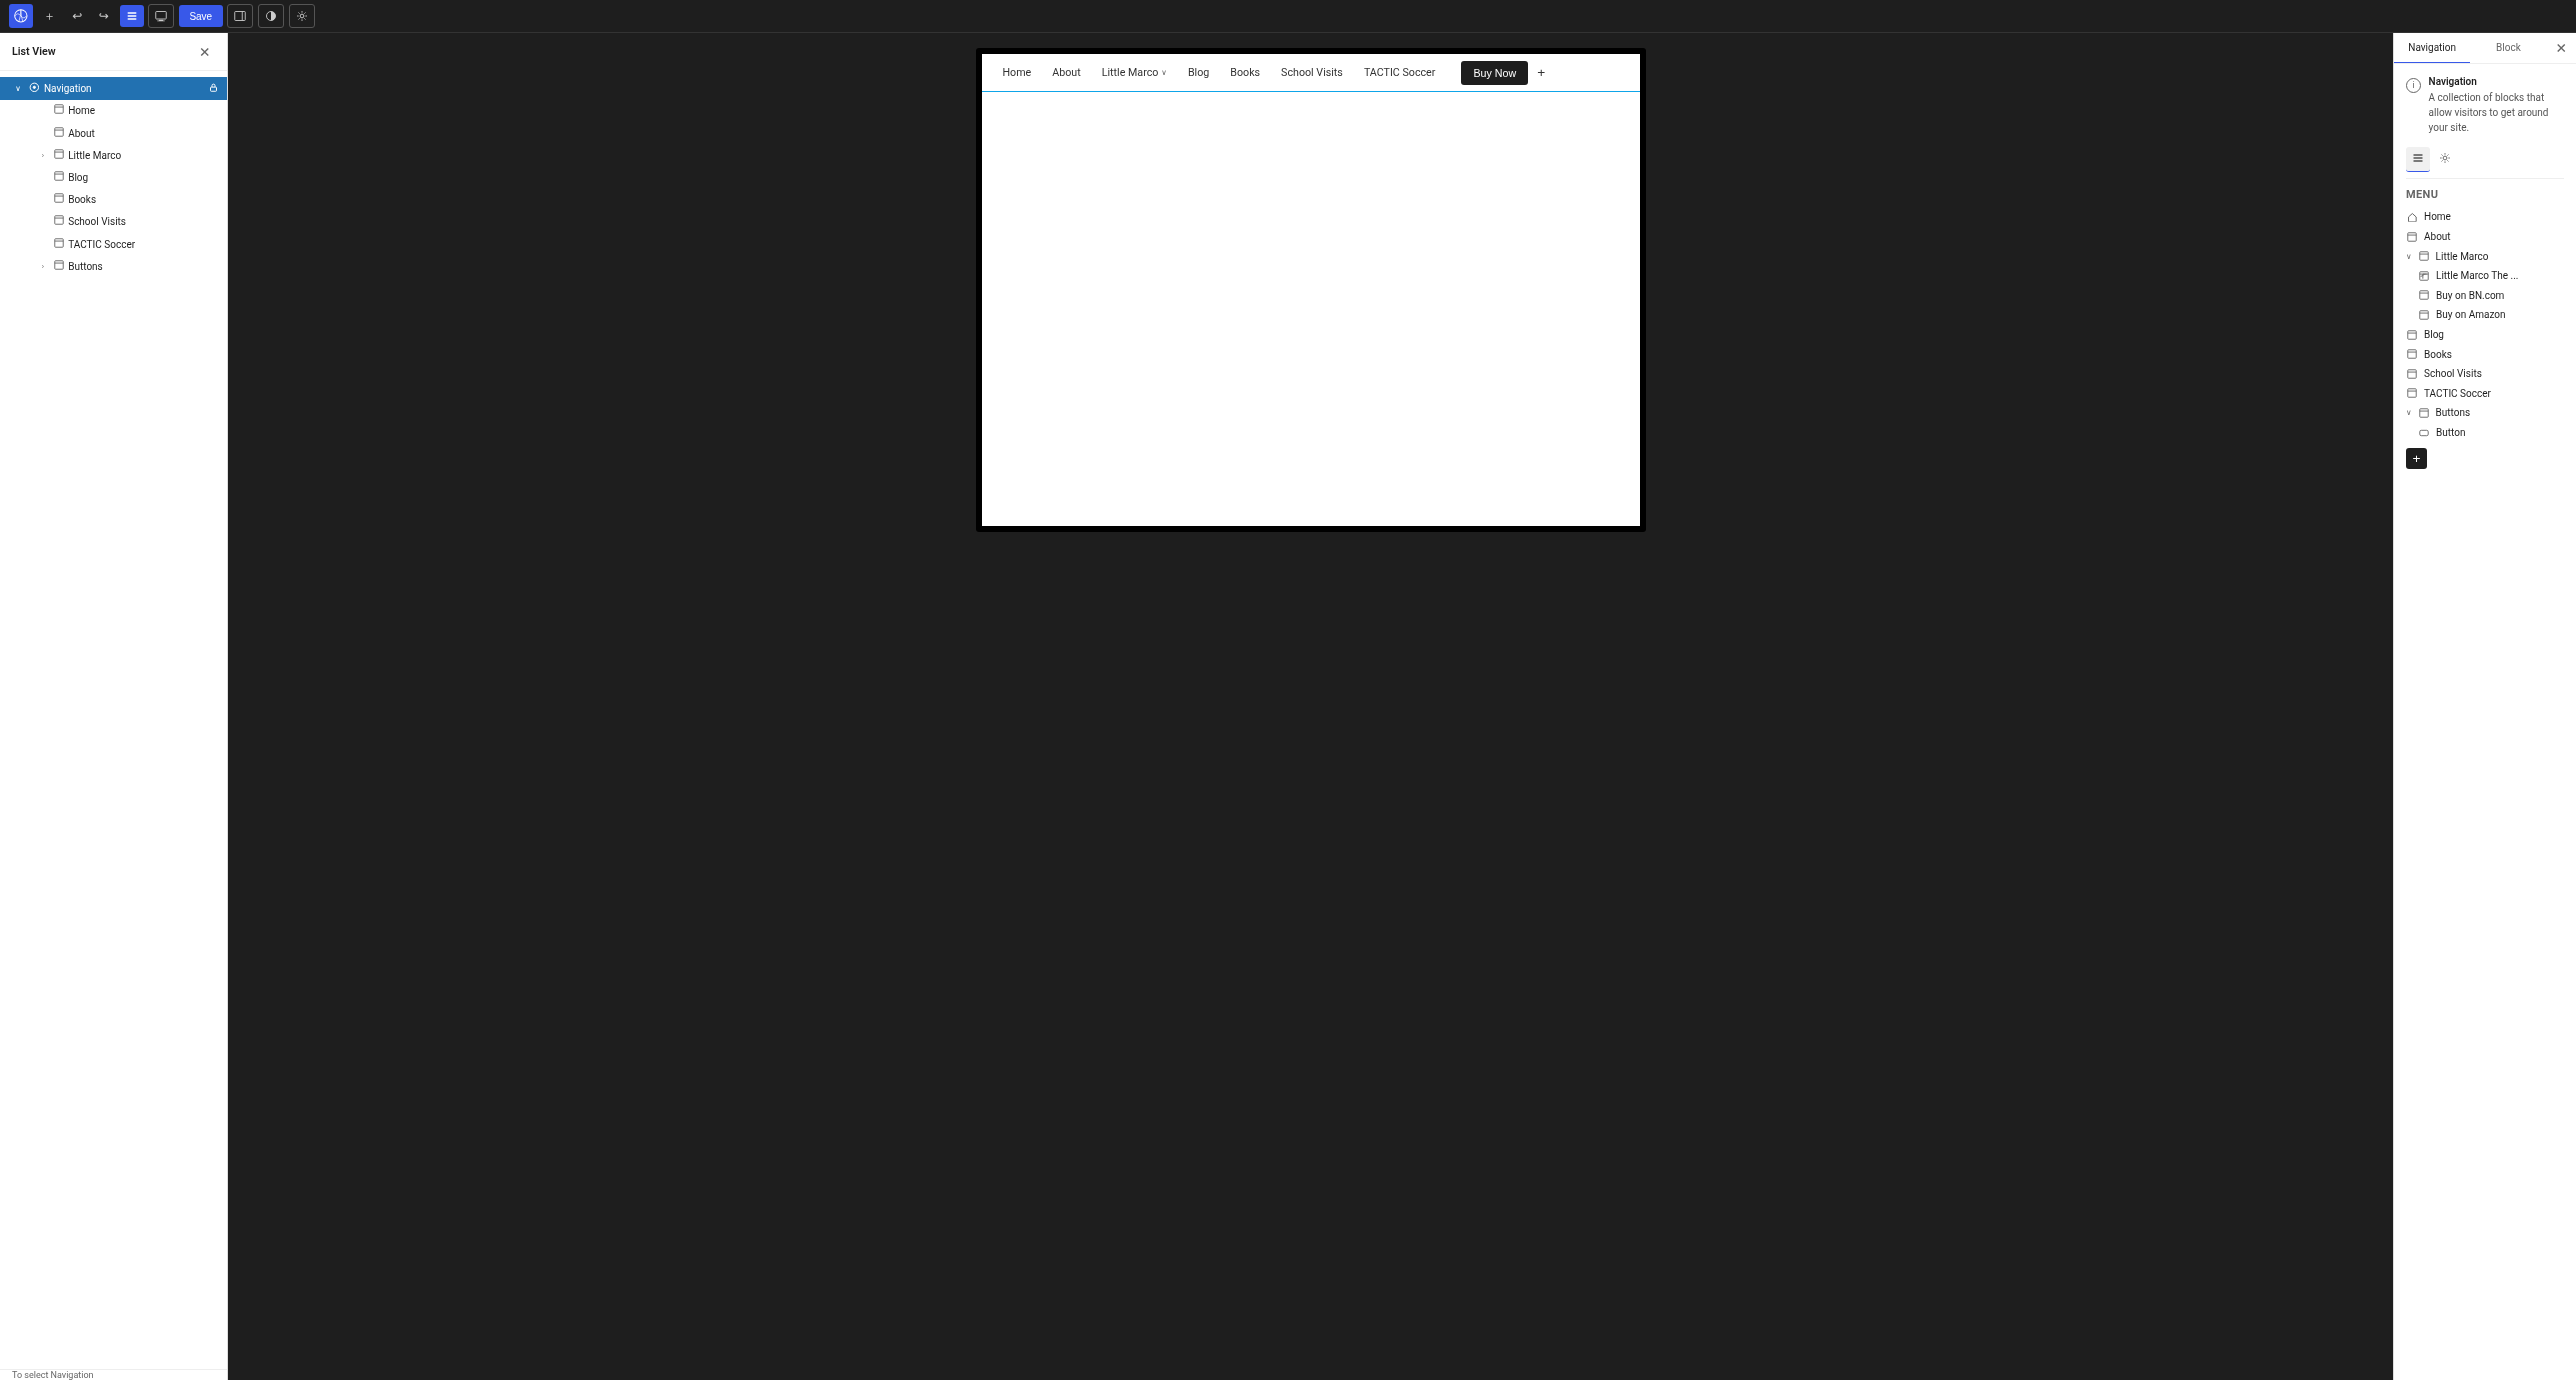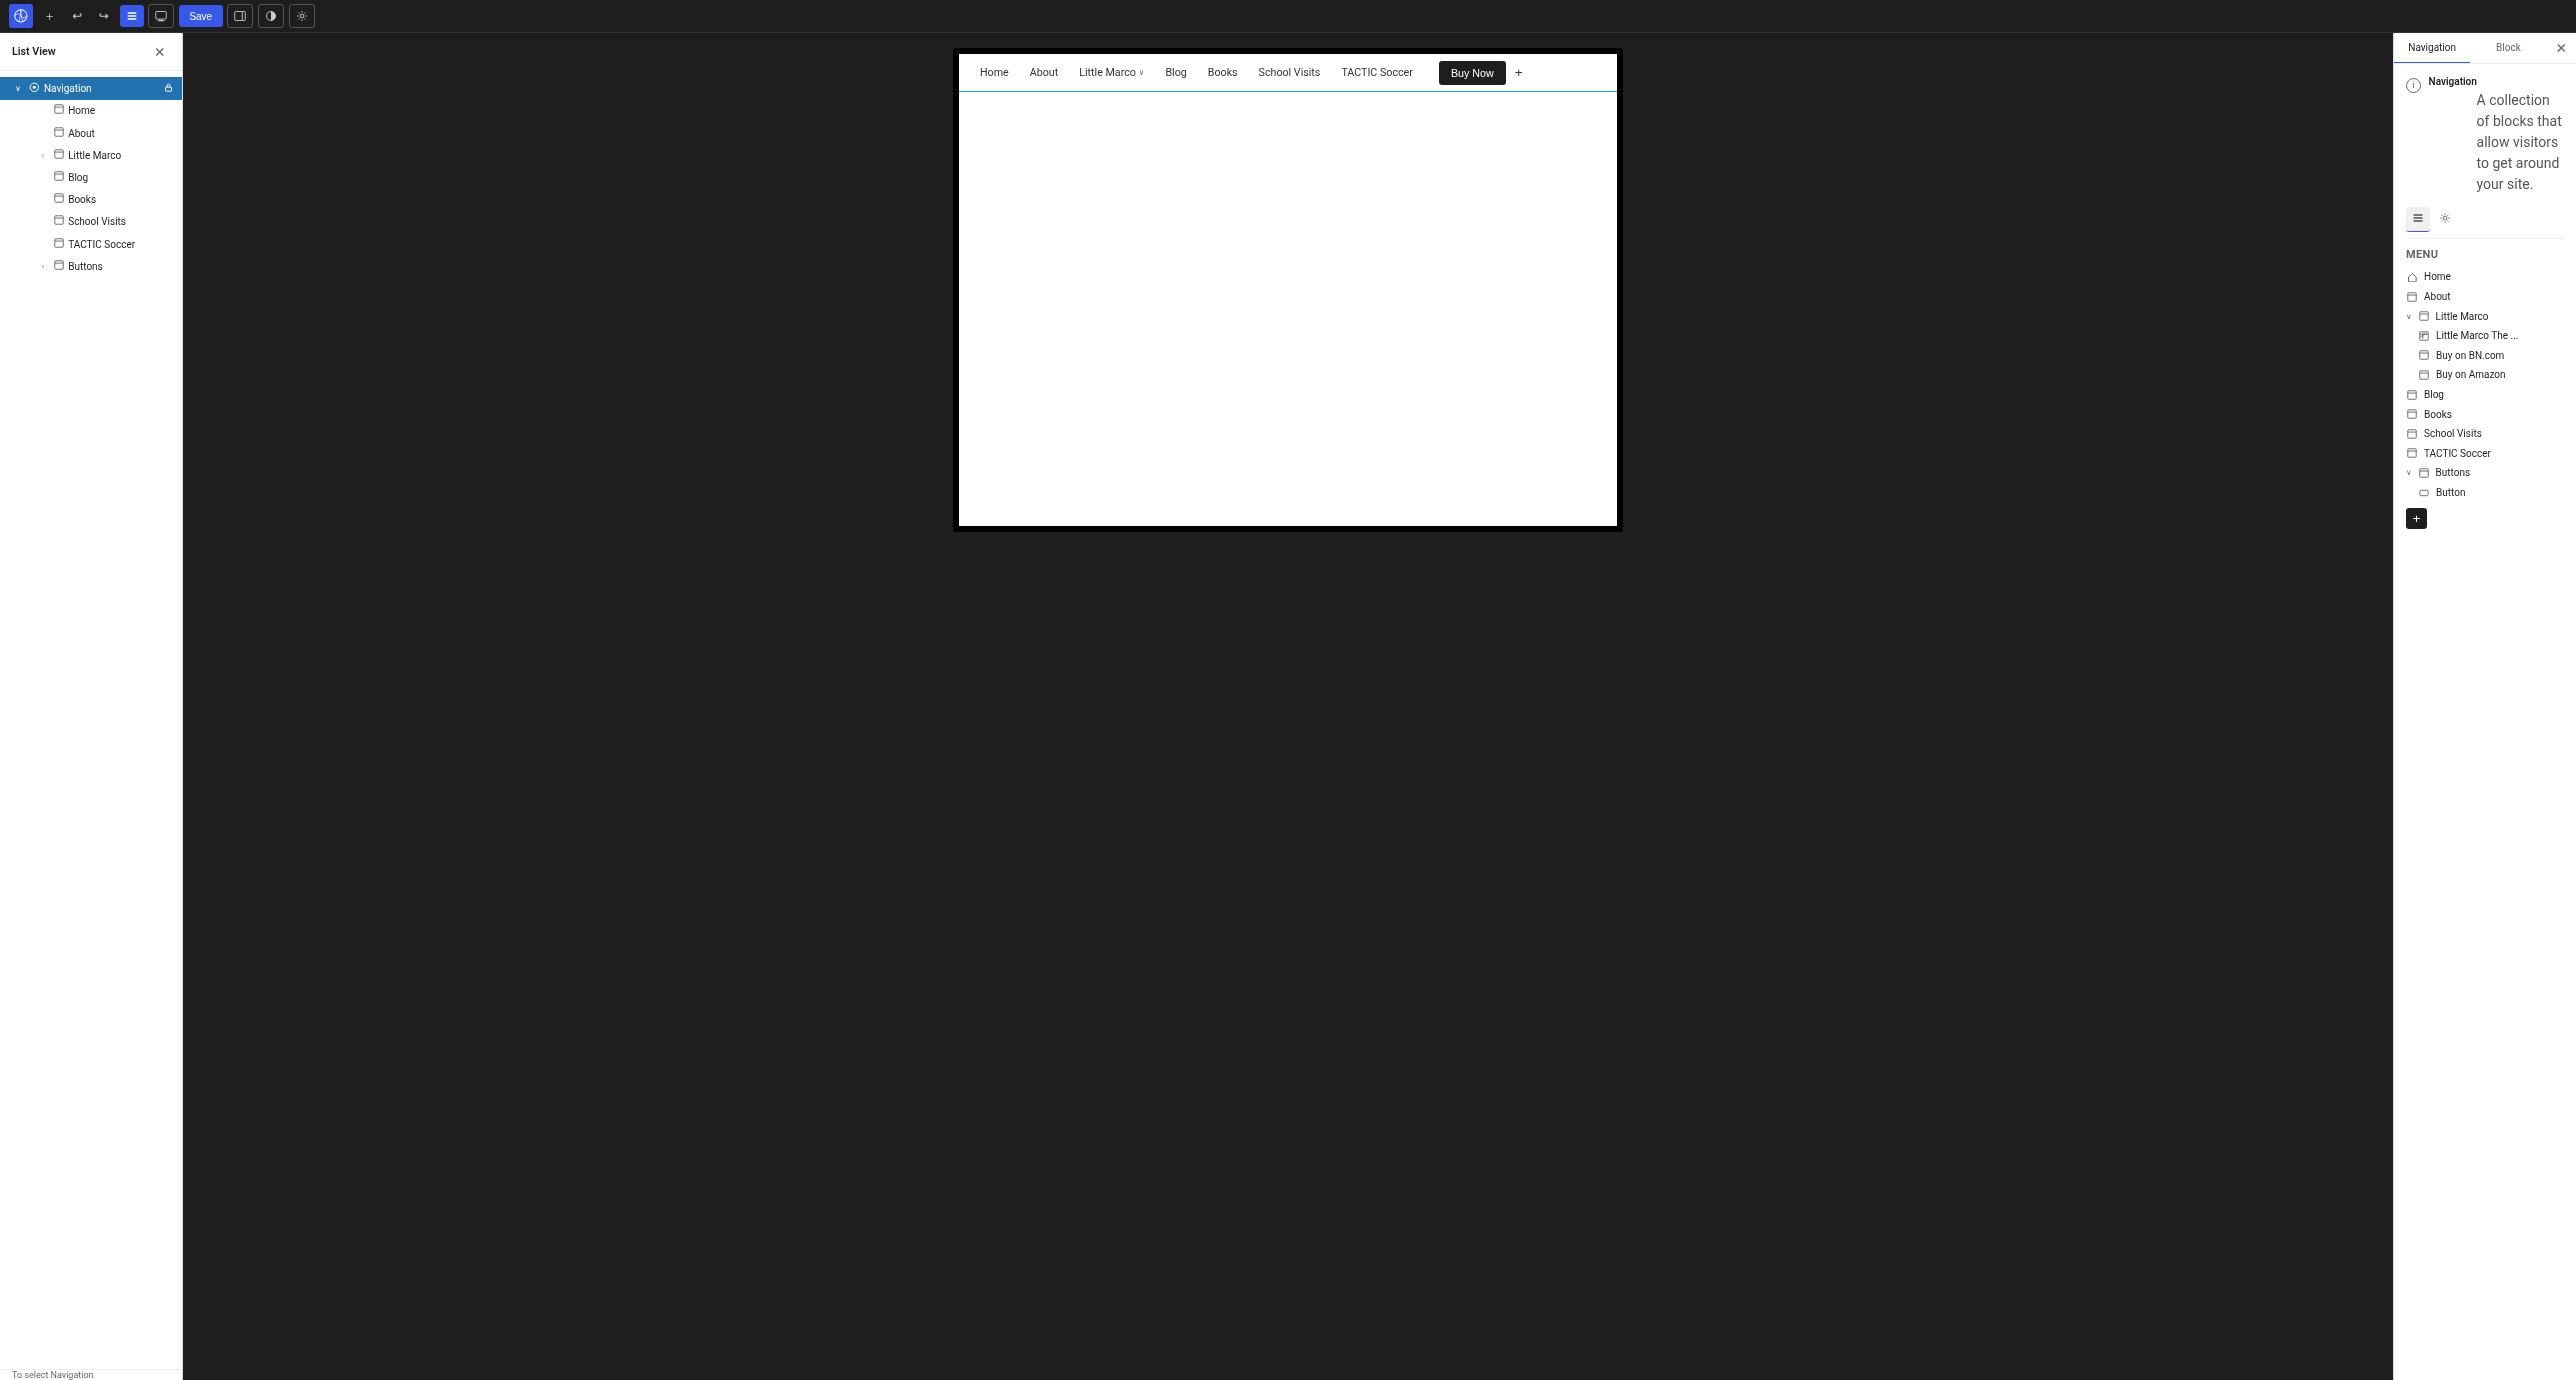--- a/index.html
+++ b/index.html
@@ -93,21 +93,21 @@
 
     
     .main-layout {
       display: flex;
       flex: 1;
       overflow: hidden;
     }
 
     
     .left-panel {
-      width: 183px;
+      width: 228px;
       background: #fff;
       border-right: 0.8px solid #ddd;
       display: flex;
       flex-direction: column;
       flex-shrink: 0;
       overflow: hidden;
     }
     .panel-header {
       display: flex;
       align-items: center;
@@ -238,21 +238,21 @@
       gap: 7.6px;
       margin-bottom: 12px;
     }
     .nav-info-icon {
       width: 15px; height: 15px;
       border: 1.1px solid #666;
       border-radius: 50%;
       display: flex; align-items: center; justify-content: center;
       font-size: 9px; color: #666; flex-shrink: 0; margin-top: 1.5px;
     }
-    .navigation-info-text { font-size: 14px; color: #555; line-height: 1.5; margin-left: 48px; }
+    .navigation-info-text { font-size: 10px; color: #555; line-height: 1.5; }
     .navigation-info-title { font-size: 10px; font-weight: 600; color: #1e1e1e; margin-bottom: 3px; }
     .rp-tab-btn {
       background: none; border: none; cursor: pointer;
       padding: 4.6px 6px; border-radius: 3px;
       color: #666; font-size: 12px;
     }
     .rp-tab-btn.active { background: #f0f0f0; border-bottom: 1.5px solid #3858e9; color: #1e1e1e; }
 
     .menu-section { padding: 0 0 6px 0; }
     .menu-label { font-size: 11px; font-weight: 700; color: #666; text-transform: uppercase; letter-spacing: 0.4px; margin-bottom: 6px; }

